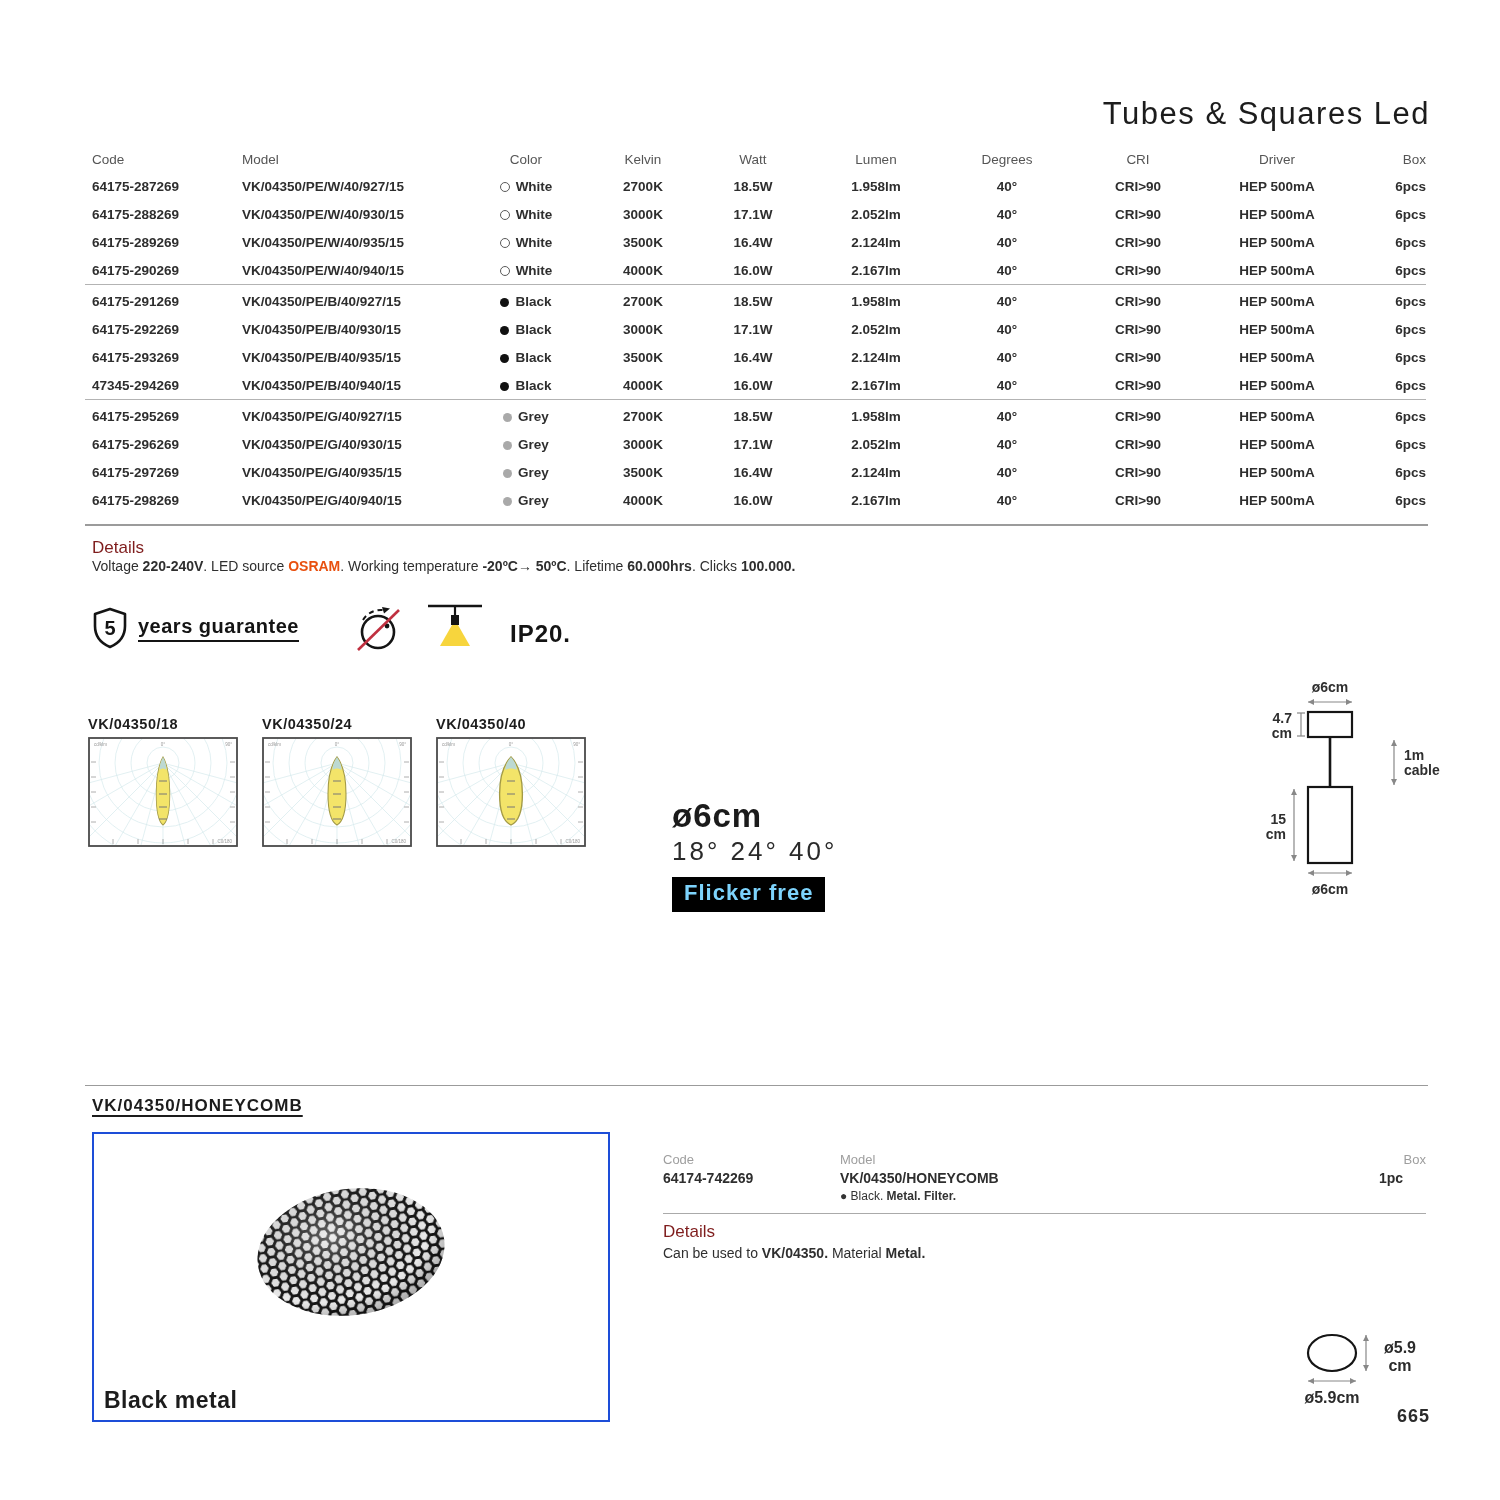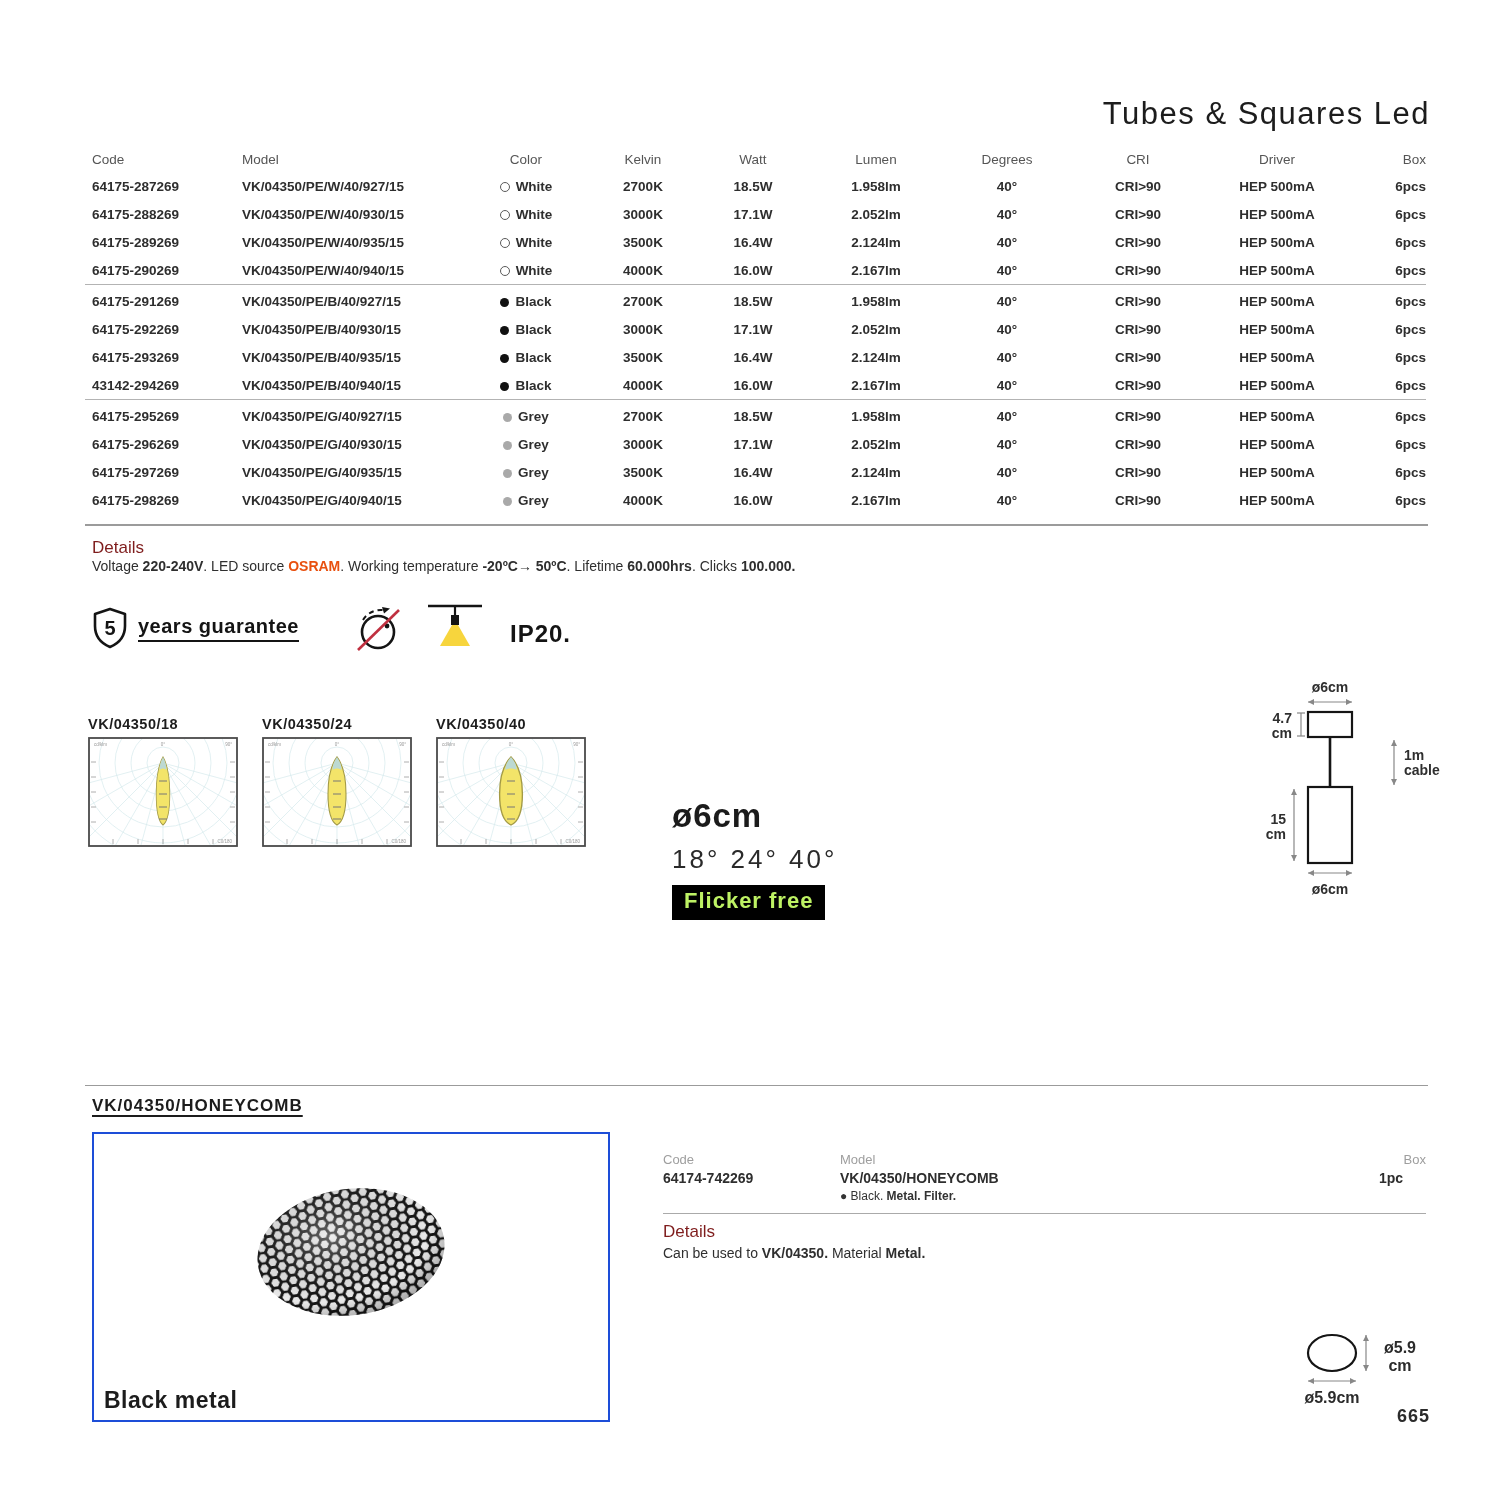--- a/index.html
+++ b/index.html
@@ -26,22 +26,22 @@
   .gitem{position:absolute}
   .guarantee-label{font-size:20px;font-weight:700;color:#141414;border-bottom:2.5px solid #141414;padding-bottom:2px;letter-spacing:.5px}
   .ip-label{font-size:24px;font-weight:700;color:#141414;letter-spacing:1px}
   
   #photometry{position:absolute;left:88px;top:716px;display:flex}
   .photo-item{margin-right:24px;width:150px}
   .photo-label{font-size:14.5px;font-weight:700;color:#1d1d1d;letter-spacing:.5px;margin-bottom:5px}
   
   #specs{position:absolute;left:672px;top:797px}
   .spec-d{font-size:33px;font-weight:700;color:#1b1b1b;letter-spacing:1px}
-  .spec-a{font-size:26px;color:#2a2a2a;margin-top:9px;letter-spacing:3px}
-  .badge{display:inline-block;background:#000;color:#bef264;font-size:22px;font-weight:700;padding:3px 12px 6px 12px;margin-top:10px;letter-spacing:1px}
+  .spec-a{font-size:26px;color:#2a2a2a;margin-top:1px;letter-spacing:3px}
+  .badge{display:inline-block;background:#000;color:#7dd3fc;font-size:22px;font-weight:700;padding:3px 12px 6px 12px;margin-top:10px;letter-spacing:1px}
   
   #pendant-dims{position:absolute;left:1242px;top:672px}
   #filter-dims{position:absolute;left:1288px;top:1323px}
   .dim{font-size:14px;font-weight:600;fill:#2f2f2f}
   .dim2{font-size:16px;font-weight:600;fill:#2b2b2b}
   
   .hc-heading{position:absolute;left:92px;top:1096px;font-size:17px;font-weight:700;letter-spacing:1px;color:#1c1c1c;text-decoration:underline;text-decoration-thickness:2px;text-underline-offset:4px}
   .hc-box{position:absolute;left:92px;top:1132px;width:514px;height:286px;border:2px solid #1d4ed8;background:#fff}
   .hc-caption{position:absolute;left:10px;bottom:6px;font-size:23px;font-weight:700;color:#1c1c1c;letter-spacing:.5px}
   .hc-img{position:absolute;left:50%;top:42%;transform:translate(-50%,-50%)}
@@ -151,21 +151,21 @@
         <div class="c ctr"><span class="dot black"></span>Black</div>
         <div class="c ctr">3500K</div>
         <div class="c ctr">16.4W</div>
         <div class="c ctr">2.124lm</div>
         <div class="c ctr">40°</div>
         <div class="c ctr">CRI&gt;90</div>
         <div class="c ctr">HEP 500mA</div>
         <div class="c r">6pcs</div>
       </div>
       <div class="trow">
-        <div class="c l">43142-294269</div>
+        <div class="c l">47345-294269</div>
         <div class="c l">VK/04350/PE/B/40/940/15</div>
         <div class="c ctr"><span class="dot black"></span>Black</div>
         <div class="c ctr">4000K</div>
         <div class="c ctr">16.0W</div>
         <div class="c ctr">2.167lm</div>
         <div class="c ctr">40°</div>
         <div class="c ctr">CRI&gt;90</div>
         <div class="c ctr">HEP 500mA</div>
         <div class="c r">6pcs</div>
       </div>

